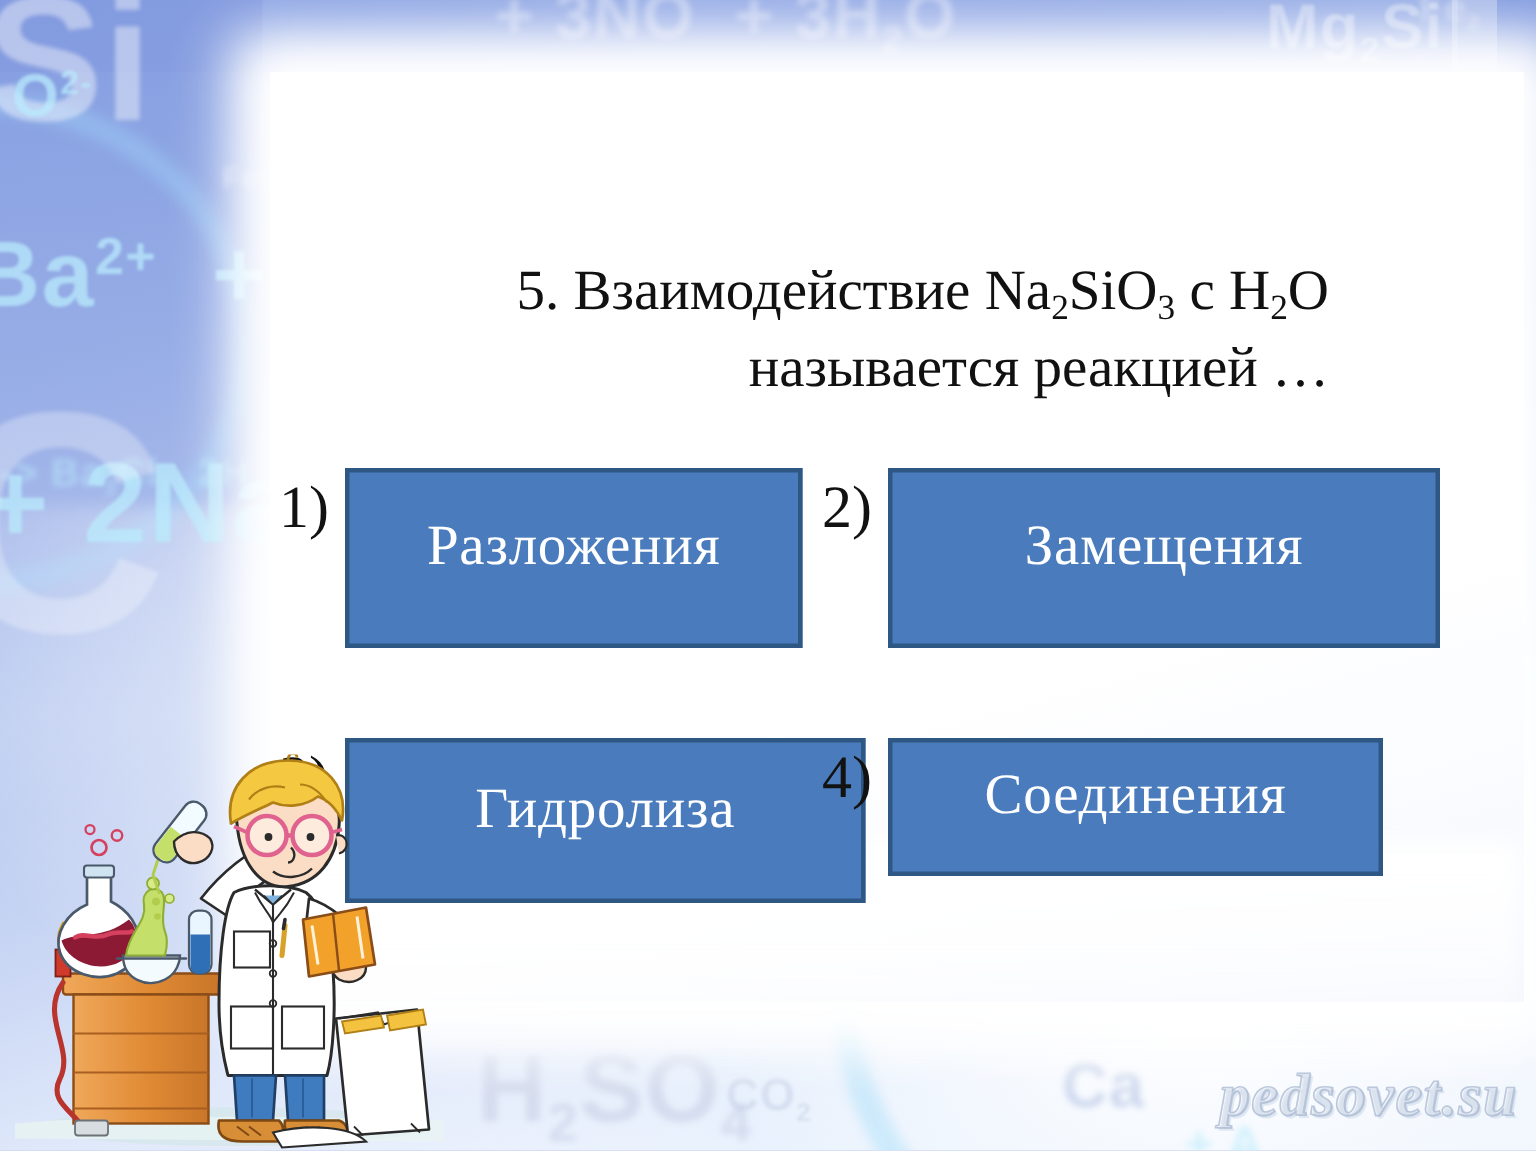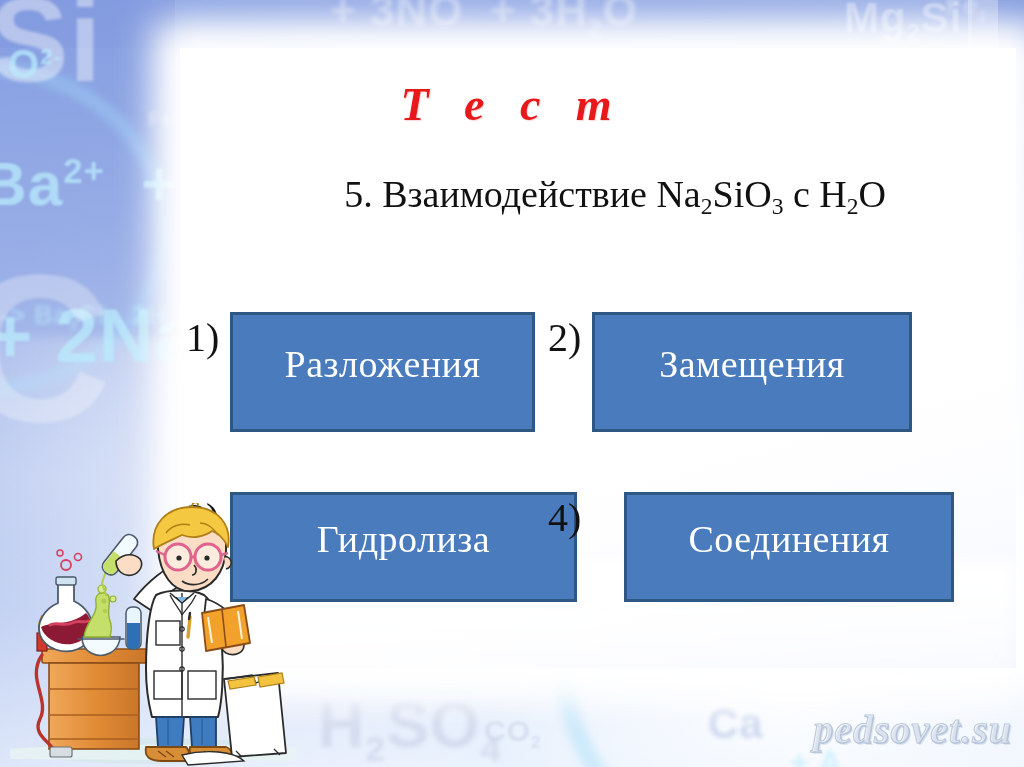--- a/index.html
+++ b/index.html
@@ -216,23 +216,23 @@
     letter-spacing: 0.5px;
     padding-bottom: 16px;
   }
 
   .opt-1 { left: 186px; top: 312px; }
   .opt-2 { left: 548px; top: 312px; }
   .opt-3 { left: 186px; top: 492px; }
   .opt-4 { left: 548px; top: 492px; }
 
   .opt-1 .opt-box { width: 305px; height: 120px; }
-  .opt-2 .opt-box { width: 320px; height: 120px; }
+  .opt-2 .opt-box { width: 368px; height: 120px; }
   .opt-3 .opt-box { width: 347px; height: 110px; }
-  .opt-4 .opt-box { width: 330px; height: 110px; margin-left: 32px; }
+  .opt-4 .opt-box { width: 330px; height: 92px; }
 
   
   .chemist {
     position: absolute;
     left: 6px;
     top: 503px;
     width: 292px;
     height: 264px;
   }
 
@@ -297,25 +297,25 @@
   <div class="formula f-dim f-blur2" style="left:866px; top:620px; font-size:28px;">FeCl<sub>3</sub></div>
 
   <div class="formula f-dim f-blur2" style="left:946px; top:-10px; font-size:26px;">Fe<sub>2</sub></div>
 
   <div class="panel-glow"></div>
   <div class="panel"></div>
   <div class="panel-fade-b"></div>
 
   <div class="content">
 
-    <div class="slide-title">Т е с т</div>
 
     <div class="question">
       <span>5.</span>
       <span>Взаимодействие Na</span><sub>2</sub><span>SiO</span><sub>3</sub><span> с H</span><sub>2</sub><span>O</span>
+      <span class="l2">называется реакцией …</span>
     </div>
 
     <div class="options">
 
       <div class="opt opt-1">
         <span class="opt-num">1)</span>
         <div class="opt-box">Разложения</div>
       </div>
 
       <div class="opt opt-2">

